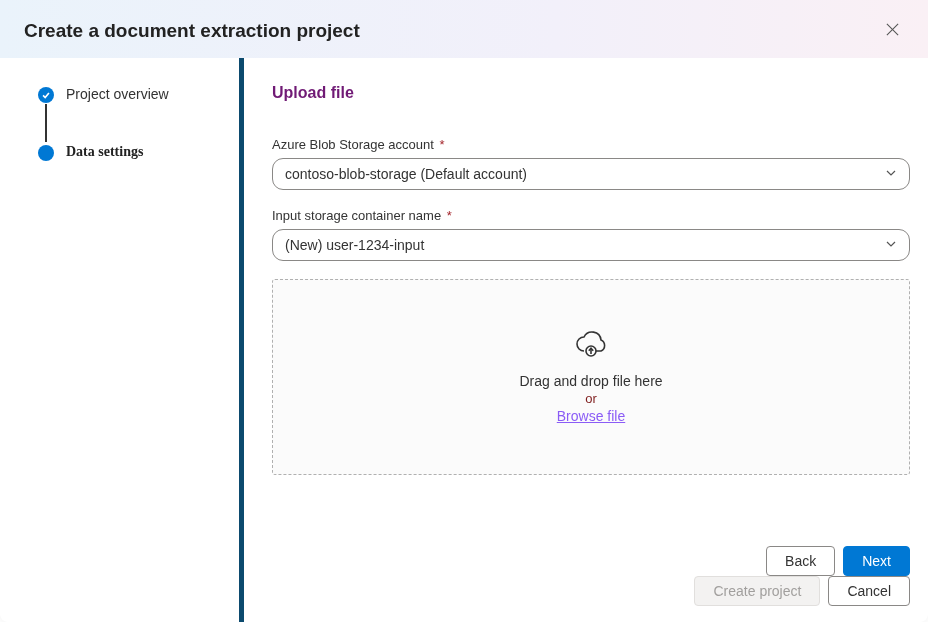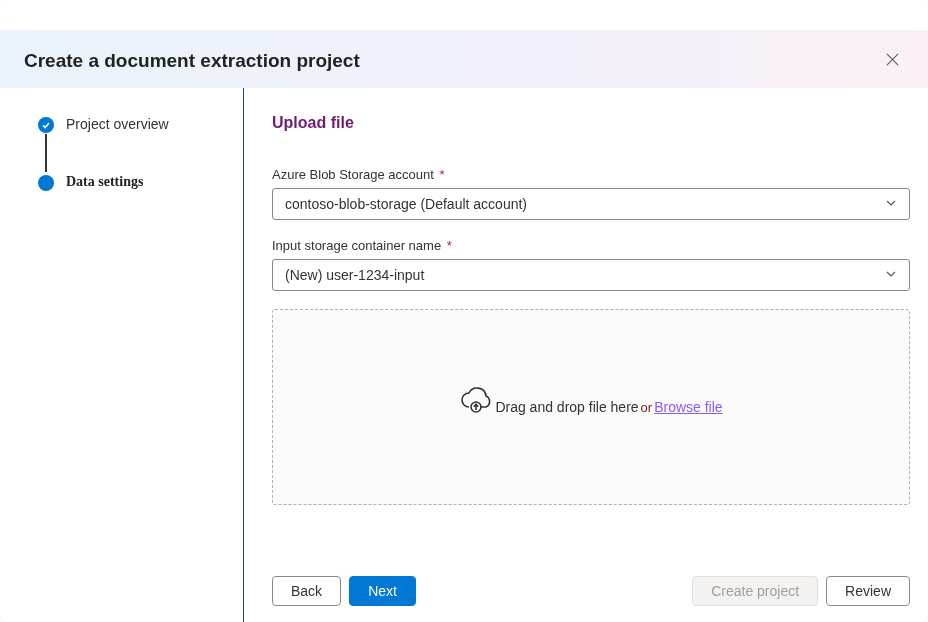--- a/index.html
+++ b/index.html
@@ -22,21 +22,20 @@
       background: #fff;
       border-radius: 8px;
       box-shadow: 0 2px 10px rgba(0,0,0,0.05);
     }
     .header {
       display: flex;
       justify-content: space-between;
       align-items: center;
       padding: 18px 24px 14px 24px;
       background: linear-gradient(to right, #eaf3fb 0%, #f2f0fa 60%, #faf0f5 100%);
-      margin-top: 30px;
     }
     .header h1 {
       font-size: 19px;
       font-weight: 600;
       color: #222;
     }
     .close-btn {
       background: transparent;
       border: none;
       cursor: pointer;
@@ -46,21 +45,21 @@
       justify-content: center;
     }
     .body {
       display: flex;
       flex: 1;
       overflow: hidden;
     }
     .sidebar {
       width: 244px;
       padding: 28px 20px 20px 38px;
-      border-right: 1px solid #0c4a6e;
+      border-right: 5px solid #0c4a6e;
     }
     .steps {
       list-style: none;
     }
     .step {
       display: flex;
       align-items: flex-start;
       position: relative;
     }
     .step-indicator {
@@ -133,36 +132,37 @@
       margin-bottom: 6px;
       display: block;
     }
     .required {
       color: #a4262c;
       margin-left: 2px;
     }
     .select {
       width: 100%;
       border: 1px solid #8a8886;
-      border-radius: 3px;
+      border-radius: 11px;
       padding: 7px 12px;
       font-size: 14px;
       background: #fff;
       display: flex;
       justify-content: space-between;
       align-items: center;
       cursor: pointer;
       color: #333;
     }
     .dropzone {
       border: 1px dashed #b0b0b0;
       background: #fbfbfb;
       border-radius: 3px;
       height: 196px;
       display: flex;
+      flex-direction: column;
       align-items: center;
       justify-content: center;
       gap: 2px;
     }
     .dropzone .cloud-icon {
       margin-bottom: 8px;
     }
     .dropzone-text {
       font-size: 14px;
       color: #333;
@@ -174,22 +174,23 @@
     .browse-link {
       font-size: 14px;
       color: #8b5cf6;
       text-decoration: underline;
       cursor: pointer;
     }
     .footer {
       margin-top: auto;
       display: flex;
       justify-content: space-between;
-      align-items: flex-start;
+      align-items: flex-end;
       padding-top: 16px;
+      flex-direction: column;
     }
     .footer-left, .footer-right {
       display: flex;
       gap: 8px;
     }
     .btn {
       font-size: 14px;
       padding: 6px 18px;
       border-radius: 4px;
       cursor: pointer;
@@ -290,18 +291,18 @@
         <a class="browse-link">Browse file</a>
       </div>
 
       <div class="footer">
         <div class="footer-left">
           <button class="btn">Back</button>
           <button class="btn primary">Next</button>
         </div>
         <div class="footer-right">
           <button class="btn disabled">Create project</button>
-          <button class="btn">Review</button>
+          <button class="btn">Cancel</button>
         </div>
       </div>
     </main>
   </div>
 </div>
 
 </body></html>

